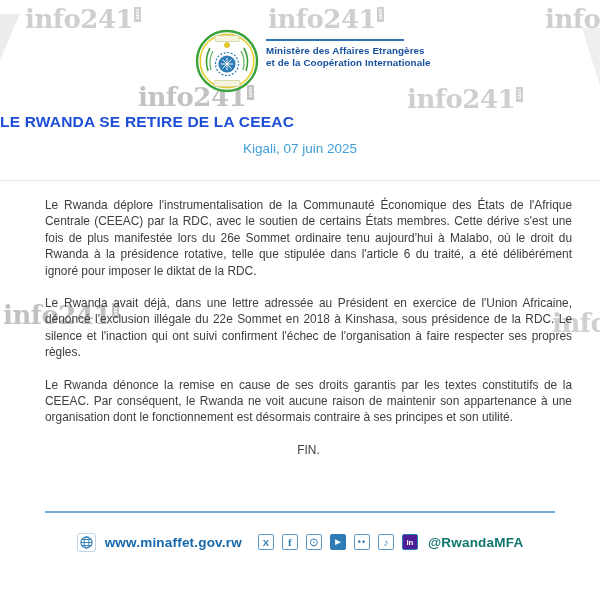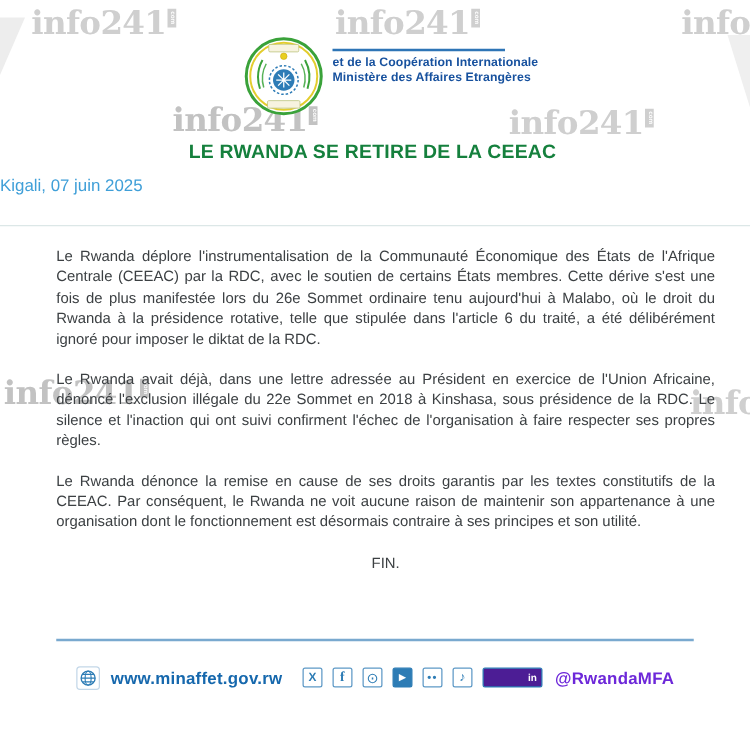--- a/index.html
+++ b/index.html
@@ -25,25 +25,25 @@
     border-left:20px solid #ededed;border-bottom:46px solid transparent;}
   .tri-tr{position:absolute;top:28px;right:0;width:0;height:0;z-index:0;
     border-right:18px solid #efefef;border-bottom:58px solid transparent;}
   
   .emblem{position:absolute;left:195px;top:29px;width:64px;height:64px;z-index:1;}
   .head-text{position:absolute;left:266px;top:36px;z-index:1;}
   .republic{font-size:10.5px;color:#60758a;letter-spacing:0.2px;}
   .hline{width:138px;height:2px;background:#2e75b6;margin:3px 0 4px 0;}
   .ministry{font-size:9.8px;font-weight:bold;color:#17519e;line-height:12px;letter-spacing:0.1px;}
   .title{
-    position:absolute;left:0;right:4px;top:113px;text-align:center;z-index:1;
-    font-size:15.5px;font-weight:bold;color:#15803d;letter-spacing:0.2px;
+    position:absolute;left:0;right:4px;top:113px;text-align:left;z-index:1;
+    font-size:15.5px;font-weight:bold;color:#1d4ed8;letter-spacing:0.2px;
   }
   .dateline{
-    position:absolute;left:0;right:0;top:141px;z-index:1;
+    position:absolute;left:0;right:0;top:141px;text-align:center;z-index:1;
     font-size:13.5px;color:#3f9fd8;
   }
   .hairline{position:absolute;left:0;right:0;top:180px;height:1px;background:#dce7e7;z-index:0;}
   
   .body-text{
     position:absolute;left:45px;right:28px;top:197px;z-index:1;
     font-size:11.9px;line-height:16.4px;color:#3c4043;text-align:justify;
   }
   .body-text p{margin:0 0 16px 0;}
   .body-text p.fin{text-align:center;}
@@ -63,22 +63,22 @@
     width:14px;height:14px;border:1px solid #5e99c6;border-radius:2px;
     display:flex;align-items:center;justify-content:center;
     font-size:9px;font-weight:bold;color:#2d7cb5;box-sizing:content-box;
   }
   .icon-x{font-size:9.5px;}
   .icon-facebook{font-family:"Liberation Serif",serif;font-size:11px;}
   .icon-instagram{font-size:11.5px;font-weight:normal;}
   .icon-youtube{background:#2d7cb5;border-color:#2d7cb5;color:#fff;font-size:7px;}
   .icon-flickr{font-size:9px;letter-spacing:1px;}
   .icon-tiktok{font-size:10px;}
-  .icon-linkedin{background:#4c1d95;border-color:#2d7cb5;color:#fff;font-size:8px;padding-left:32px;}
-  .handle{font-size:13.5px;font-weight:bold;color:#6d28d9;letter-spacing:0.2px;}
+  .icon-linkedin{background:#4c1d95;border-color:#2d7cb5;color:#fff;font-size:8px;}
+  .handle{font-size:13.5px;font-weight:bold;color:#0f766e;letter-spacing:0.2px;}
 </style>
 </head>
 <body>
 
 <div class="page">
 
   <div class="tri-tl"></div>
   <div class="tri-tr"></div>
 
   <span class="wm" style="left:25px;top:6px"><span>info241</span><span class="wm-sup">com</span></span>
@@ -101,22 +101,22 @@
       <circle cx="32" cy="35" r="11.5" fill="none" stroke="#2e7cb6" stroke-width="1.2" stroke-dasharray="2,1.6"></circle>
       <circle cx="32" cy="35" r="8.6" fill="#2e7cb6"></circle>
       <path d="M26,35 h12 M32,29 v12 M27.5,30.5 l9,9 M36.5,30.5 l-9,9" stroke="#ffffff" stroke-width="1"></path>
       <rect x="20" y="6.5" width="24" height="6" rx="1" fill="#f7f3df" stroke="#b9c27a" stroke-width="0.6"></rect>
       <rect x="19" y="51.5" width="26" height="6" rx="1" fill="#f7f3df" stroke="#b9c27a" stroke-width="0.6"></rect>
     </svg>
   </div>
 
   <div class="head-text">
     <div class="hline"></div>
+    <div class="ministry">Ministère des Affaires Etrangères</div>
     <div class="ministry">et de la Coopération Internationale</div>
-    <div class="ministry">Ministère des Affaires Etrangères</div>
   </div>
 
   <div class="title">LE RWANDA SE RETIRE DE LA CEEAC</div>
   <div class="dateline">Kigali, 07 juin 2025</div>
 
   <div class="hairline"></div>
 
   <div class="body-text">
     <p>Le Rwanda déplore l'instrumentalisation de la Communauté Économique des États de l'Afrique Centrale (CEEAC) par la RDC, avec le soutien de certains États membres. Cette dérive s'est une fois de plus manifestée lors du 26e Sommet ordinaire tenu aujourd'hui à Malabo, où le droit du Rwanda à la présidence rotative, telle que stipulée dans l'article 6 du traité, a été délibérément ignoré pour imposer le diktat de la RDC.</p>
     <p>Le Rwanda avait déjà, dans une lettre adressée au Président en exercice de l'Union Africaine, dénoncé l'exclusion illégale du 22e Sommet en 2018 à Kinshasa, sous présidence de la RDC. Le silence et l'inaction qui ont suivi confirment l'échec de l'organisation à faire respecter ses propres règles.</p>

